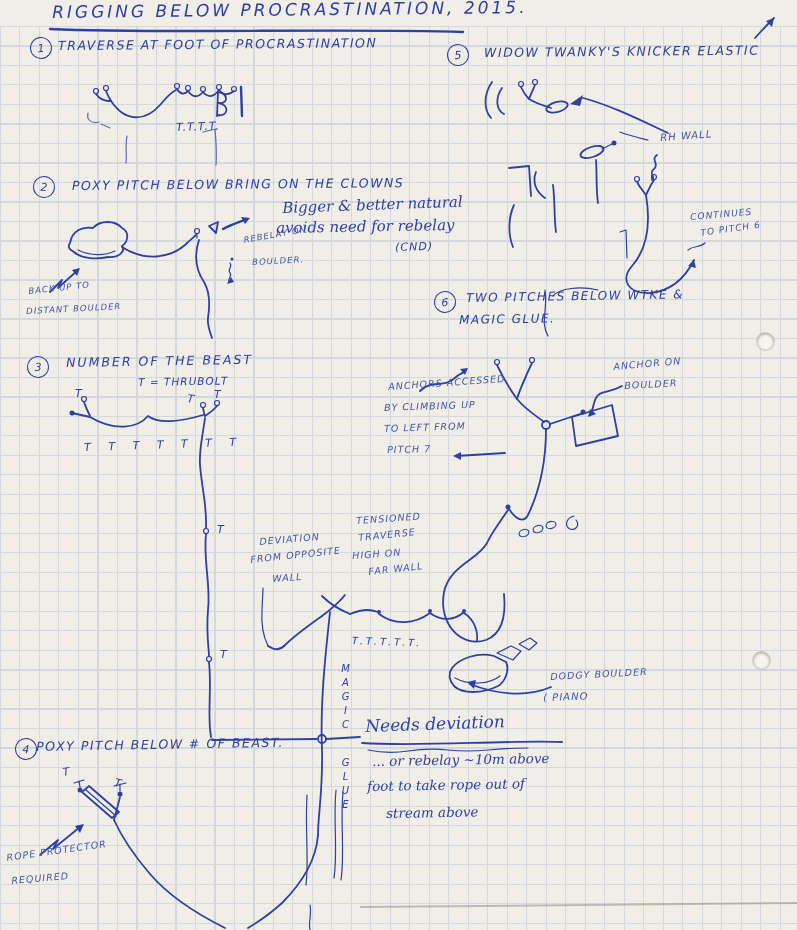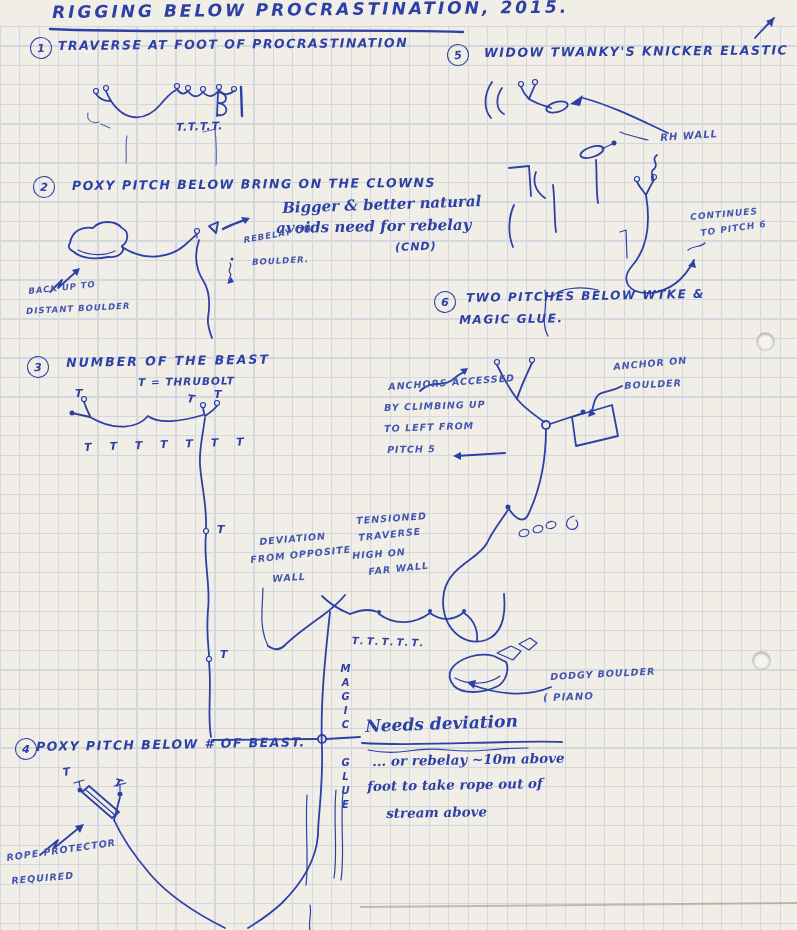--- a/index.html
+++ b/index.html
@@ -6,21 +6,20 @@
     --ink:#2d40a5;
     --ink-soft:#4355ae;
     --paper:#f1eee7;
     --grid:#c9d1dd;
   }
   html,body{margin:0;padding:0;}
   body{width:797px;height:930px;overflow:hidden;background:#e8e5de;}
   .paper{
     position:relative;width:797px;height:930px;background:var(--paper);
     font-family:"DejaVu Sans",sans-serif;
-    font-weight:bold;
   }
   .grid-layer{
     position:absolute;left:0;top:26px;right:0;bottom:0;
     background-image:
       repeating-linear-gradient(to right, var(--grid) 0 1px, transparent 1px 19.5px),
       repeating-linear-gradient(to bottom, var(--grid) 0 1px, transparent 1px 19.5px);
     opacity:.75;
   }
   .lbl{
     position:absolute;white-space:nowrap;color:var(--ink);
@@ -251,21 +250,21 @@
   <div class="lbl" style="left:217px;top:524px;font-size:11px">T</div>
   <div class="lbl" style="left:220px;top:649px;font-size:11px">T</div>
   <div class="lbl" style="left:62px;top:767px;font-size:11px;transform:rotate(-8deg)">T</div>
   <div class="lbl" style="left:116px;top:777px;font-size:11px;transform:rotate(14deg)">T</div>
 
   <div class="lbl" style="left:84px;top:442px;font-size:11px;letter-spacing:7px;transform:rotate(-2deg)">T T T T T T T</div>
 
   <div class="lbl soft" style="left:388px;top:382px;font-size:9.5px;transform:rotate(-4deg)">ANCHORS ACCESSED</div>
   <div class="lbl soft" style="left:384px;top:403px;font-size:9.5px;transform:rotate(-2deg)">BY CLIMBING UP</div>
   <div class="lbl soft" style="left:384px;top:424px;font-size:9.5px;transform:rotate(-2deg)">TO LEFT FROM</div>
-  <div class="lbl soft" style="left:387px;top:445px;font-size:9.5px;transform:rotate(-1deg)">PITCH 5</div>
+  <div class="lbl soft" style="left:387px;top:445px;font-size:9.5px;transform:rotate(-1deg)">PITCH 7</div>
   <div class="lbl soft" style="left:613px;top:362px;font-size:9.5px;transform:rotate(-5deg)">ANCHOR ON</div>
   <div class="lbl soft" style="left:624px;top:381px;font-size:9.5px;transform:rotate(-3deg)">BOULDER</div>
 
   <div class="lbl soft" style="left:259px;top:537px;font-size:9.5px;transform:rotate(-5deg)">DEVIATION</div>
   <div class="lbl soft" style="left:250px;top:555px;font-size:9.5px;transform:rotate(-6deg)">FROM OPPOSITE</div>
   <div class="lbl soft" style="left:272px;top:574px;font-size:9.5px;transform:rotate(-4deg)">WALL</div>
 
   <div class="lbl soft" style="left:356px;top:516px;font-size:9.5px;transform:rotate(-4deg)">TENSIONED</div>
   <div class="lbl soft" style="left:358px;top:533px;font-size:9.5px;transform:rotate(-6deg)">TRAVERSE</div>
   <div class="lbl soft" style="left:352px;top:551px;font-size:9.5px;transform:rotate(-4deg)">HIGH ON</div>

